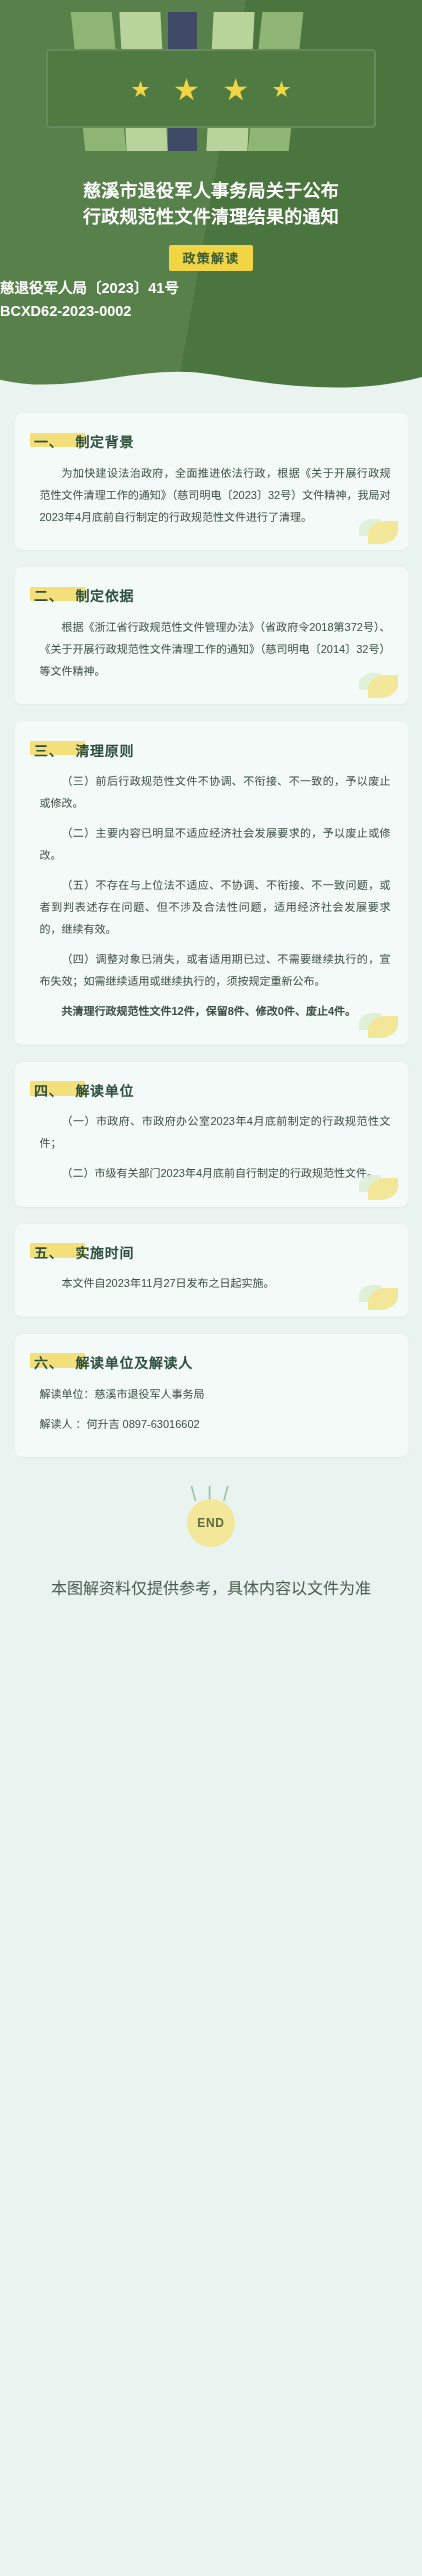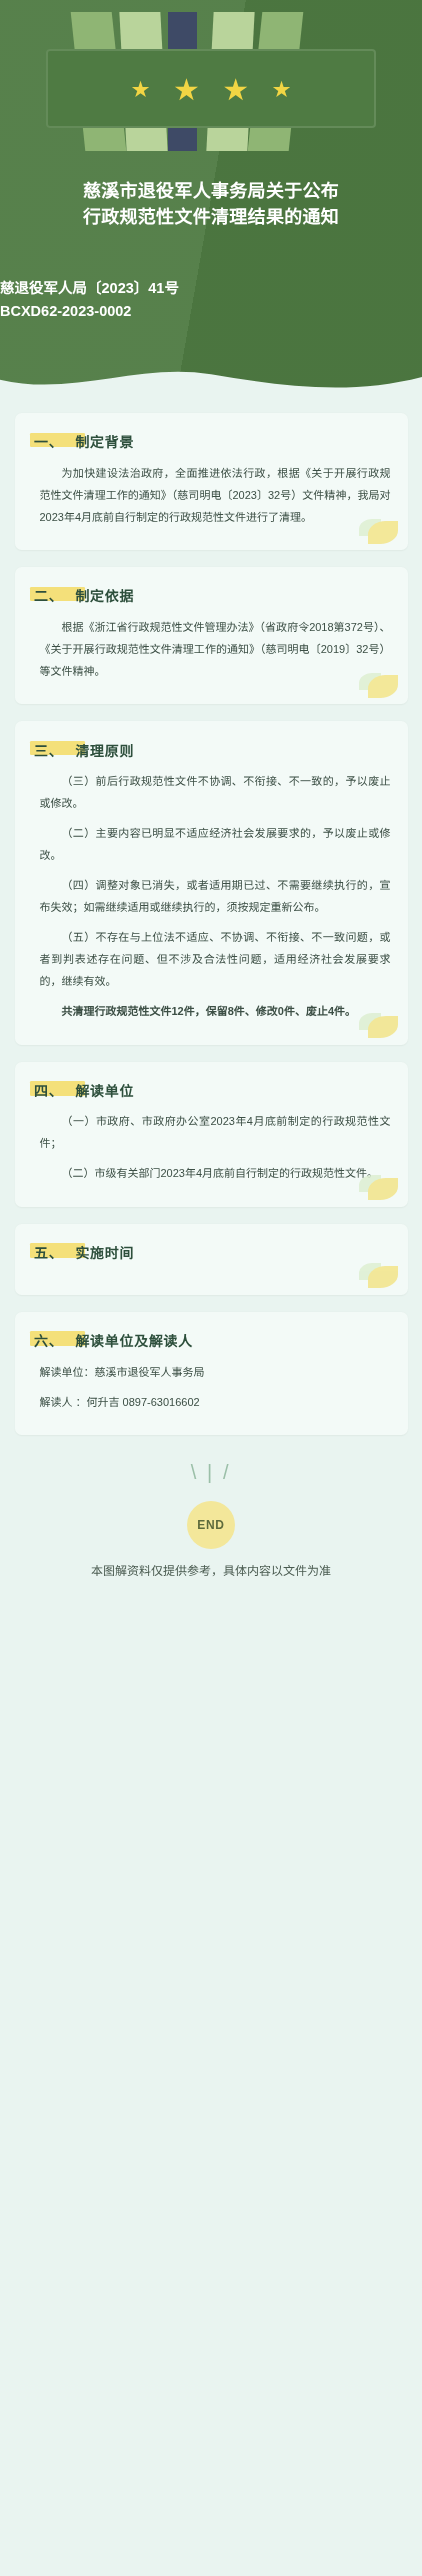--- a/index.html
+++ b/index.html
@@ -216,40 +216,40 @@
     position: absolute;
     top: 0;
     left: 50%;
     transform: translateX(-50%);
     font-size: 20px;
     color: #9bbfa8;
     letter-spacing: 2.6px;
   }
   .end-circle {
     position: absolute;
-    top: 40px;
+    top: 16px;
     left: 50%;
     transform: translateX(-50%);
     width: 48px;
     height: 48px;
     border-radius: 50%;
     background: #f3e79a;
     display: flex;
     align-items: center;
     justify-content: center;
     color: #5e6b3c;
     font-size: 12px;
     font-weight: bold;
     letter-spacing: 0.7px;
   }
   .footer-note {
-    font-size: 12px;
+    font-size: 16px;
     color: #4a5b50;
     line-height: 1.9;
-    margin-top: 20px;
+    margin-top: 12px;
   }
 </style>
 </head>
 <body>
 
 <div class="page">
 
   <div class="header">
     <div class="header-stripes"></div>
 
@@ -266,20 +266,23 @@
         <span class="star big">★</span>
         <span class="star">★</span>
       </div>
     </div>
 
     <div class="header-title">
       <div>慈溪市退役军人事务局关于公布</div>
       <div>行政规范性文件清理结果的通知</div>
     </div>
 
+    <div class="header-badge">
+      <span>政策解读</span>
+    </div>
 
     <div class="header-docno">
       <div>慈退役军人局〔2023〕41号</div>
       <div>BCXD62-2023-0002</div>
     </div>
 
     <svg class="header-wave" viewBox="0 0 640 60" preserveAspectRatio="none">
       <path d="M0,34 C110,60 210,8 320,26 C430,44 530,58 640,30 L640,60 L0,60 Z" fill="#e9f4f0"></path>
     </svg>
   </div>
@@ -301,40 +304,40 @@
   </div>
 
   <div class="section">
     <div class="sec-head">
       <span class="sec-tag">
         <span class="sec-title">二、</span>
       </span>
       <span class="sec-title">制定依据</span>
     </div>
     <div class="sec-body">
-      <p>根据《浙江省行政规范性文件管理办法》（省政府令2018第372号）、《关于开展行政规范性文件清理工作的通知》（慈司明电〔2019〕32号）等文件精神。</p>
+      <p>根据《浙江省行政规范性文件管理办法》（省政府令2018第372号）、《关于开展行政规范性文件清理工作的通知》（慈司明电〔2014〕32号）等文件精神。</p>
     </div>
     <div class="corner-deco">
       <span class="leaf l2"></span>
         <span class="leaf l1"></span>
     </div>
   </div>
 
   <div class="section">
     <div class="sec-head">
       <span class="sec-tag">
         <span class="sec-title">三、</span>
       </span>
       <span class="sec-title">清理原则</span>
     </div>
     <div class="sec-body">
       <p>（三）前后行政规范性文件不协调、不衔接、不一致的，予以废止或修改。</p>
       <p>（二）主要内容已明显不适应经济社会发展要求的，予以废止或修改。</p>
+      <p>（五）不存在与上位法不适应、不协调、不衔接、不一致问题，或者到判表述存在问题、但不涉及合法性问题，适用经济社会发展要求的，继续有效。</p>
       <p>（四）调整对象已消失，或者适用期已过、不需要继续执行的，宣布失效；如需继续适用或继续执行的，须按规定重新公布。</p>
-      <p>（五）不存在与上位法不适应、不协调、不衔接、不一致问题，或者到判表述存在问题、但不涉及合法性问题，适用经济社会发展要求的，继续有效。</p>
       <p class="highlight">共清理行政规范性文件12件，保留8件、修改0件、废止4件。</p>
     </div>
     <div class="corner-deco">
       <span class="leaf l2"></span>
         <span class="leaf l1"></span>
     </div>
   </div>
 
   <div class="section">
     <div class="sec-head">
@@ -352,20 +355,23 @@
         <span class="leaf l1"></span>
     </div>
   </div>
 
   <div class="section">
     <div class="sec-head">
       <span class="sec-tag">
         <span class="sec-title">五、</span>
       </span>
       <span class="sec-title">实施时间</span>
+    </div>
+    <div class="sec-body">
+      <p>本文件自2023年11月27日发布之日起实施。</p>
     </div>
     <div class="corner-deco">
       <span class="leaf l2"></span>
         <span class="leaf l1"></span>
     </div>
   </div>
 
   <div class="section">
     <div class="sec-head">
       <span class="sec-tag">

